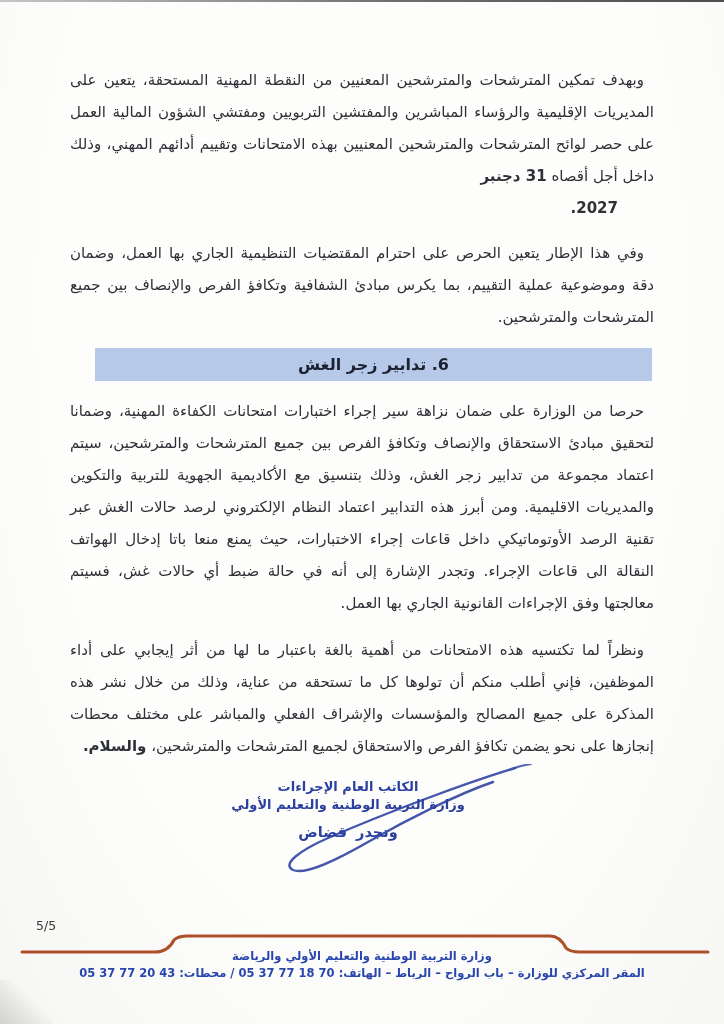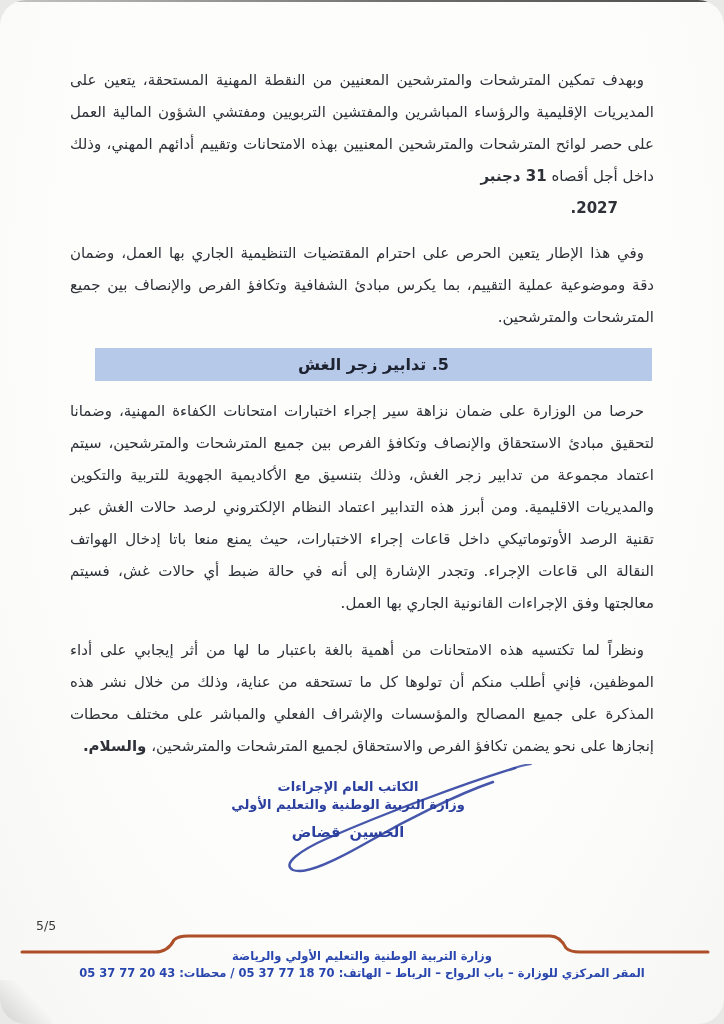--- a/index.html
+++ b/index.html
@@ -4,21 +4,20 @@
 <style>
   html,body{margin:0;padding:0;background:#e9e9e7;}
   .page{
     position:relative;
     width:724px;height:1024px;
     margin:0 auto;
     background:radial-gradient(ellipse at 50% 30%, #fdfdfc 60%, #f6f6f4 100%);
     overflow:hidden;
     direction:rtl;
     font-family:"DejaVu Sans", sans-serif;
-    border-radius:26px;
   }
   .top-edge{
     position:absolute;top:0;left:0;right:0;height:2px;
     background:linear-gradient(90deg,#b9b9b9,#4a4a4a 55%,#222);
     opacity:.8;
   }
   .corner-shade{
     position:absolute;left:0;bottom:0;width:52px;height:44px;
     background:linear-gradient(45deg,rgba(110,110,110,.28),rgba(110,110,110,0) 62%);
   }
@@ -87,30 +86,30 @@
   <div class="top-edge"></div>
 
   <div class="content">
 
     <p class="body-par"><span>وبهدف تمكين المترشحات والمترشحين المعنيين من النقطة المهنية المستحقة، يتعين على المديريات الإقليمية والرؤساء المباشرين والمفتشين التربويين ومفتشي الشؤون المالية العمل على حصر لوائح المترشحات والمترشحين المعنيين بهذه الامتحانات وتقييم أدائهم المهني، وذلك داخل أجل أقصاه</span> <b class="inline-bold">31 دجنبر</b></p>
 
     <div class="year-line"><b>2027.</b></div>
 
     <p class="body-par">وفي هذا الإطار يتعين الحرص على احترام المقتضيات التنظيمية الجاري بها العمل، وضمان دقة وموضوعية عملية التقييم، بما يكرس مبادئ الشفافية وتكافؤ الفرص والإنصاف بين جميع المترشحات والمترشحين.</p>
 
-    <div class="section-banner">5. تدابير زجر الغش</div>
+    <div class="section-banner">6. تدابير زجر الغش</div>
 
     <p class="body-par">حرصا من الوزارة على ضمان نزاهة سير إجراء اختبارات امتحانات الكفاءة المهنية، وضمانا لتحقيق مبادئ الاستحقاق والإنصاف وتكافؤ الفرص بين جميع المترشحات والمترشحين، سيتم اعتماد مجموعة من تدابير زجر الغش، وذلك بتنسيق مع الأكاديمية الجهوية للتربية والتكوين والمديريات الاقليمية. ومن أبرز هذه التدابير اعتماد النظام الإلكتروني لرصد حالات الغش عبر تقنية الرصد الأوتوماتيكي داخل قاعات إجراء الاختبارات، حيث يمنع منعا باتا إدخال الهواتف النقالة الى قاعات الإجراء. وتجدر الإشارة إلى أنه في حالة ضبط أي حالات غش، فسيتم معالجتها وفق الإجراءات القانونية الجاري بها العمل.</p>
 
     <p class="body-par closing-par"><span>ونظراً لما تكتسيه هذه الامتحانات من أهمية بالغة باعتبار ما لها من أثر إيجابي على أداء الموظفين، فإني أطلب منكم أن تولوها كل ما تستحقه من عناية، وذلك من خلال نشر هذه المذكرة على جميع المصالح والمؤسسات والإشراف الفعلي والمباشر على مختلف محطات إنجازها على نحو يضمن تكافؤ الفرص والاستحقاق لجميع المترشحات والمترشحين،</span> <b class="inline-bold">والسلام.</b></p>
 
     <div class="signature">
       <div>الكاتب العام الإجراءات</div>
       <div>وزارة التربية الوطنية والتعليم الأولي</div>
-      <div class="sig-name">الحسين قضاض</div>
+      <div class="sig-name">وتجدر قضاض</div>
       <svg class="sig-swash" viewBox="0 0 370 115">
         <path d="M 352 4 C 300 20 225 48 165 74 C 138 86 118 100 130 106 C 142 111 170 98 205 78 C 245 55 295 30 330 18" fill="none" stroke="#2b3f9f" stroke-width="2.4" stroke-linecap="round" opacity="0.88"></path>
         <path d="M 352 4 C 356 2 362 1 368 0" fill="none" stroke="#2b3f9f" stroke-width="2" stroke-linecap="round" opacity="0.8"></path>
       </svg>
     </div>
 
   </div>
 
   <div class="page-num">5/5</div>
 

